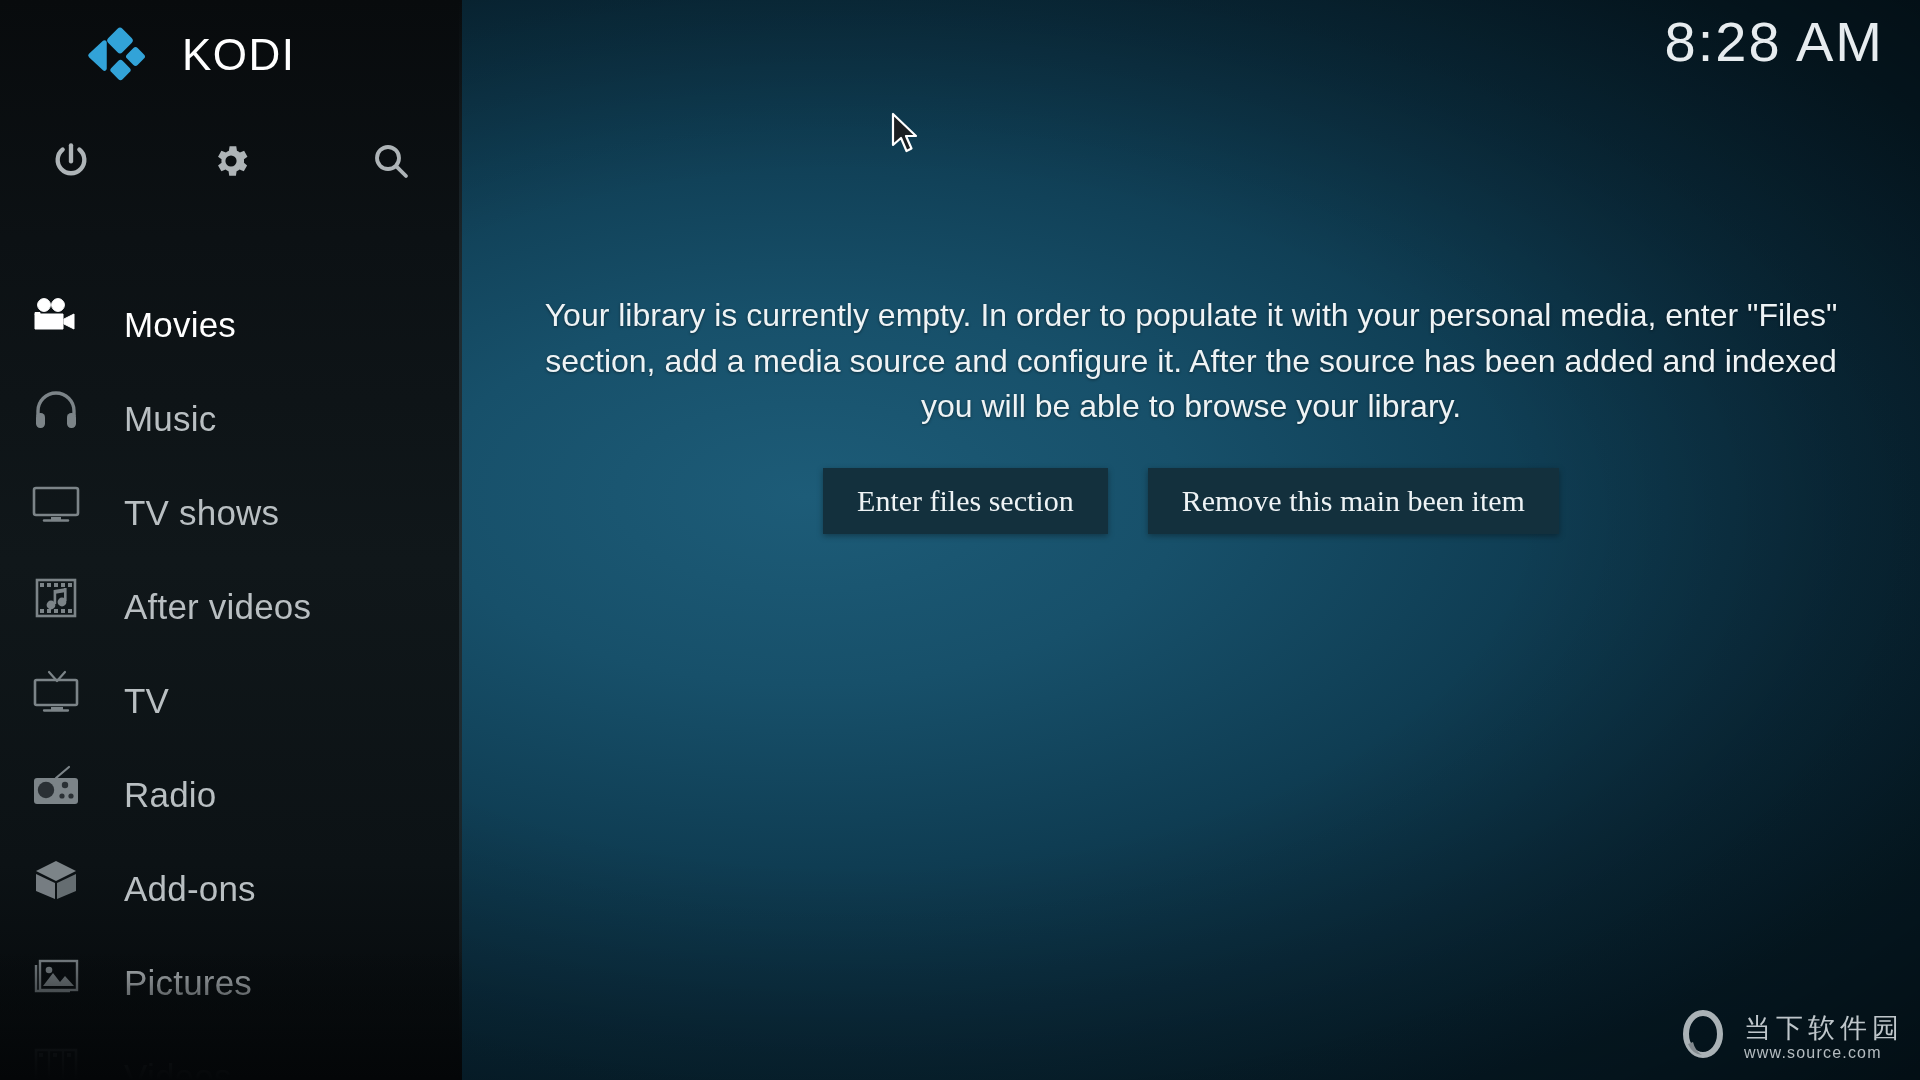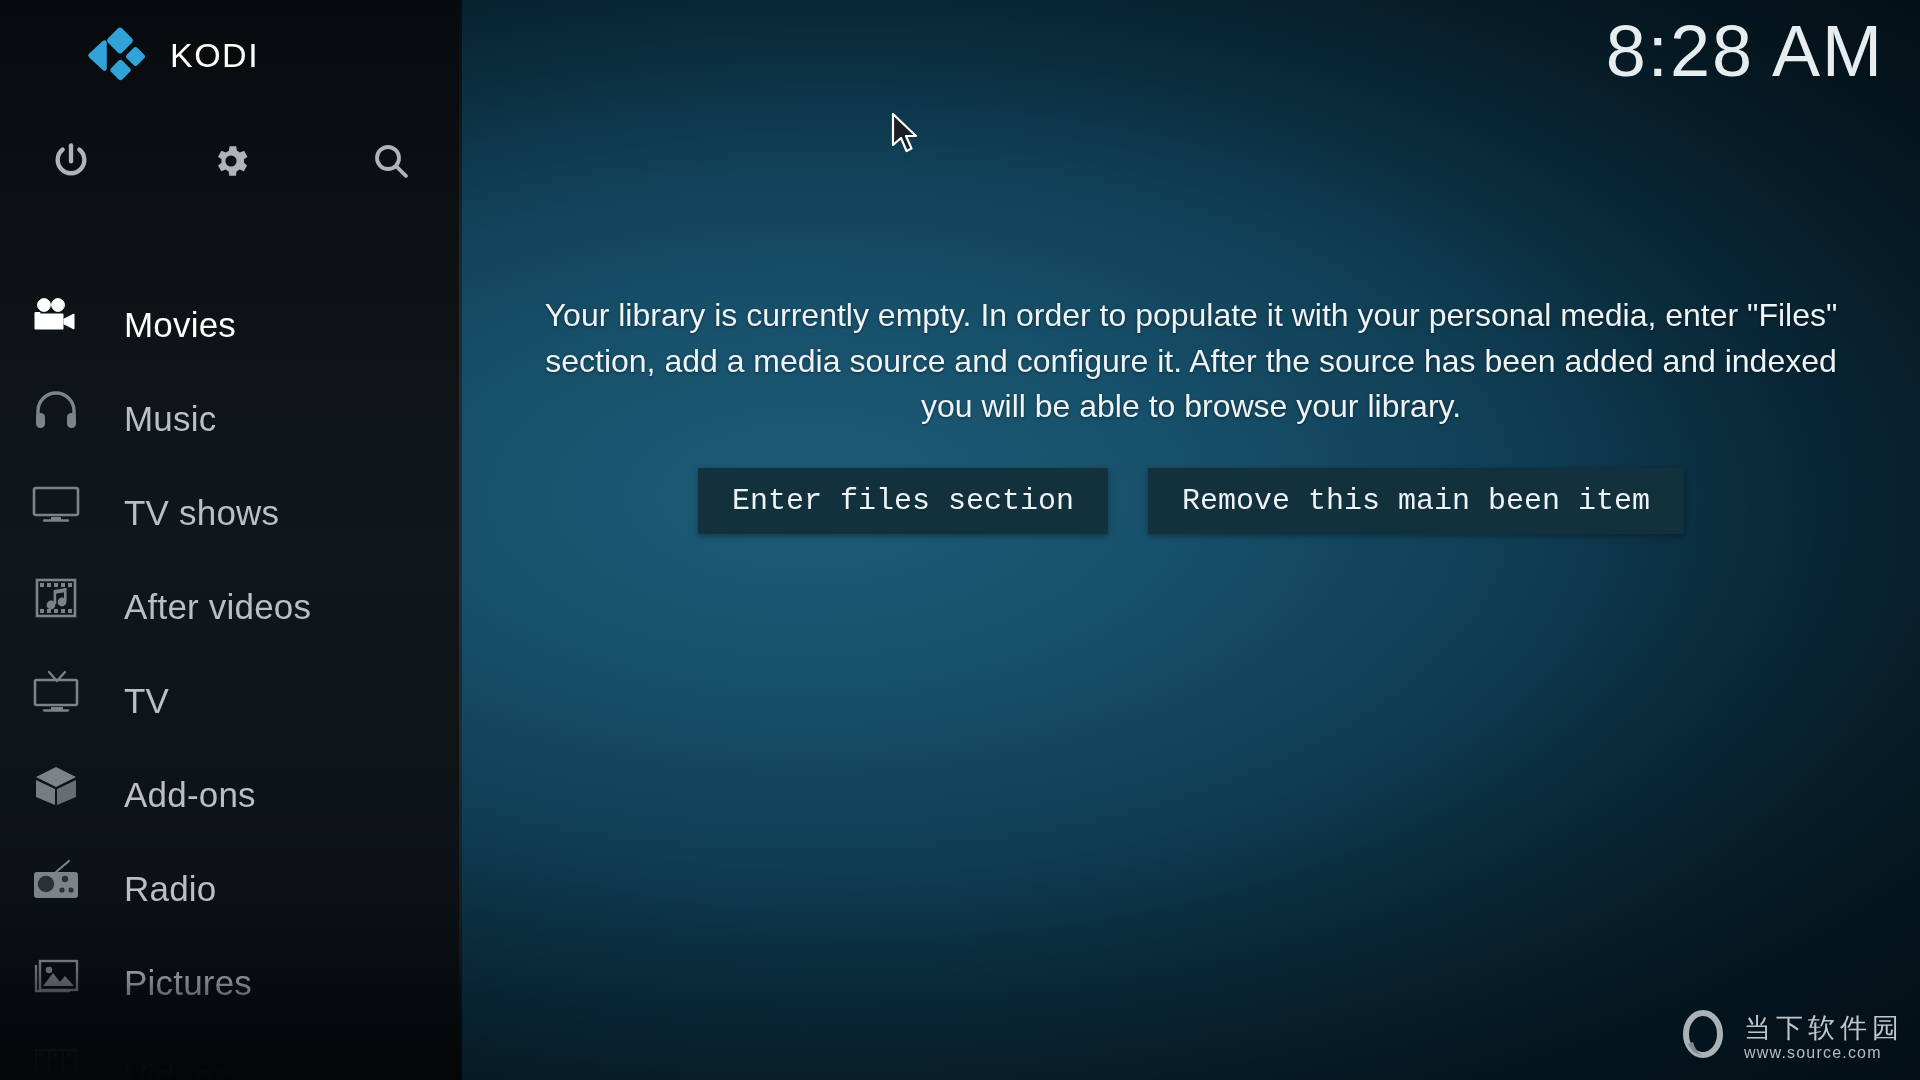--- a/index.html
+++ b/index.html
@@ -34,22 +34,22 @@
     background:linear-gradient(180deg, rgba(40,55,62,0) 0%, rgba(48,66,74,0.55) 30%, rgba(48,66,74,0.5) 70%, rgba(40,55,62,0) 100%);
   }
 
   
   #logo-row {
     position:absolute; left:86px; top:26px;
     display:flex; align-items:center; gap:22px;
   }
   #logo-mark { width:62px; height:58px; position:relative; }
   #logo-text {
-    color:#ffffff; font-size:34px; font-weight:400;
-    letter-spacing:1.5px; line-height:1;
+    color:#ffffff; font-size:44px; font-weight:400;
+    letter-spacing:1.5px; line-height:1;margin-left:12px;
   }
 
   
   #toolbar {
     position:absolute; left:0; top:128px; width:462px; height:66px;
   }
   .tb-btn {
     position:absolute; width:66px; height:66px;
     display:flex; align-items:center; justify-content:center;
     cursor:pointer;
@@ -89,21 +89,21 @@
   
   #menu-fade {
     position:absolute; left:0; bottom:0; width:462px; height:130px;
     background:linear-gradient(180deg, rgba(6,9,11,0) 0%, rgba(6,9,11,0.75) 55%, rgba(4,6,8,1) 100%);
     pointer-events:none; z-index:6;
   }
 
   
   #clock {
     position:absolute; right:36px; top:8px;
-    font-size:72px; font-weight:300; color:#e7ecef;
+    font-size:56px; font-weight:300; color:#e7ecef;
     letter-spacing:2px; line-height:1.2;
     z-index:4;
   }
 
   
   #content {
     position:absolute; left:462px; top:0; right:0; height:819px;
     z-index:3;
     display:flex; flex-direction:column;
     align-items:center; justify-content:center;
@@ -118,21 +118,21 @@
     margin-top:8px;
   }
   #btn-row {
     margin-top:38px;
     display:flex; gap:40px; align-items:center; justify-content:center;
   }
   .btn {
     background:#13303d;
     border:none;
     color:#eef3f5;
-    font-family:Liberation Mono, monospace;
+    font-family:Liberation Serif, serif;
     font-size:30px; font-weight:300;
     padding:0 34px;
     height:66px;
     line-height:66px;
     white-space:nowrap;
     cursor:pointer;
     box-shadow:0 2px 6px rgba(0,0,0,0.35);
   }
 
   
@@ -291,41 +291,41 @@
             <rect x="3" y="10" width="42" height="25" rx="1.5" fill="none" stroke="#7c8488" stroke-width="2.6"></rect>
             <path d="M19 37 h12 v3 h-12 z" fill="#7c8488"></path>
             <path d="M12 40.5 h24" stroke="#7c8488" stroke-width="2.3" stroke-linecap="round"></path>
           </svg>
         </span>
         <span class="menu-label">TV</span>
       </div>
 
       <div class="menu-item">
         <span class="menu-icon">
-          <svg width="48" height="42" viewBox="0 0 48 42" fill="#7c8488">
-            <path d="M24 2 L44 12 L24 22 L4 12 Z"></path>
-            <path d="M4 15 L4 32 L23 40 L23 24 Z" opacity="0.95"></path>
-            <path d="M44 15 L44 32 L25 40 L25 24 Z" opacity="0.8"></path>
-          </svg>
-        </span>
-        <span class="menu-label">Add-ons</span>
-      </div>
-
-      <div class="menu-item">
-        <span class="menu-icon">
           <svg width="48" height="42" viewBox="0 0 48 42">
             <path d="M24 13 L37 2" stroke="#7c8488" stroke-width="2.2" stroke-linecap="round" fill="none"></path>
             <rect x="2" y="13" width="44" height="26" rx="3" fill="#7c8488"></rect>
             <circle cx="14" cy="25" r="8.2" fill="#2a3034"></circle>
             <circle cx="33" cy="20" r="3.2" fill="#2a3034"></circle>
             <circle cx="30" cy="31" r="2.6" fill="#2a3034"></circle>
             <circle cx="39" cy="31" r="2.6" fill="#2a3034"></circle>
           </svg>
         </span>
         <span class="menu-label">Radio</span>
+      </div>
+
+      <div class="menu-item">
+        <span class="menu-icon">
+          <svg width="48" height="42" viewBox="0 0 48 42" fill="#7c8488">
+            <path d="M24 2 L44 12 L24 22 L4 12 Z"></path>
+            <path d="M4 15 L4 32 L23 40 L23 24 Z" opacity="0.95"></path>
+            <path d="M44 15 L44 32 L25 40 L25 24 Z" opacity="0.8"></path>
+          </svg>
+        </span>
+        <span class="menu-label">Add-ons</span>
       </div>
 
       <div class="menu-item">
         <span class="menu-icon">
           <svg width="48" height="42" viewBox="0 0 48 42">
             <rect x="8" y="8" width="37" height="29" fill="none" stroke="#7c8488" stroke-width="2.4"></rect>
             <path d="M4 12 v26 h34" fill="none" stroke="#7c8488" stroke-width="2.4"></path>
             <circle cx="17" cy="17" r="3.3" fill="#7c8488"></circle>
             <path d="M11 33 L21 20 L28 29 L33 23 L42 33 Z" fill="#7c8488"></path>
           </svg>

